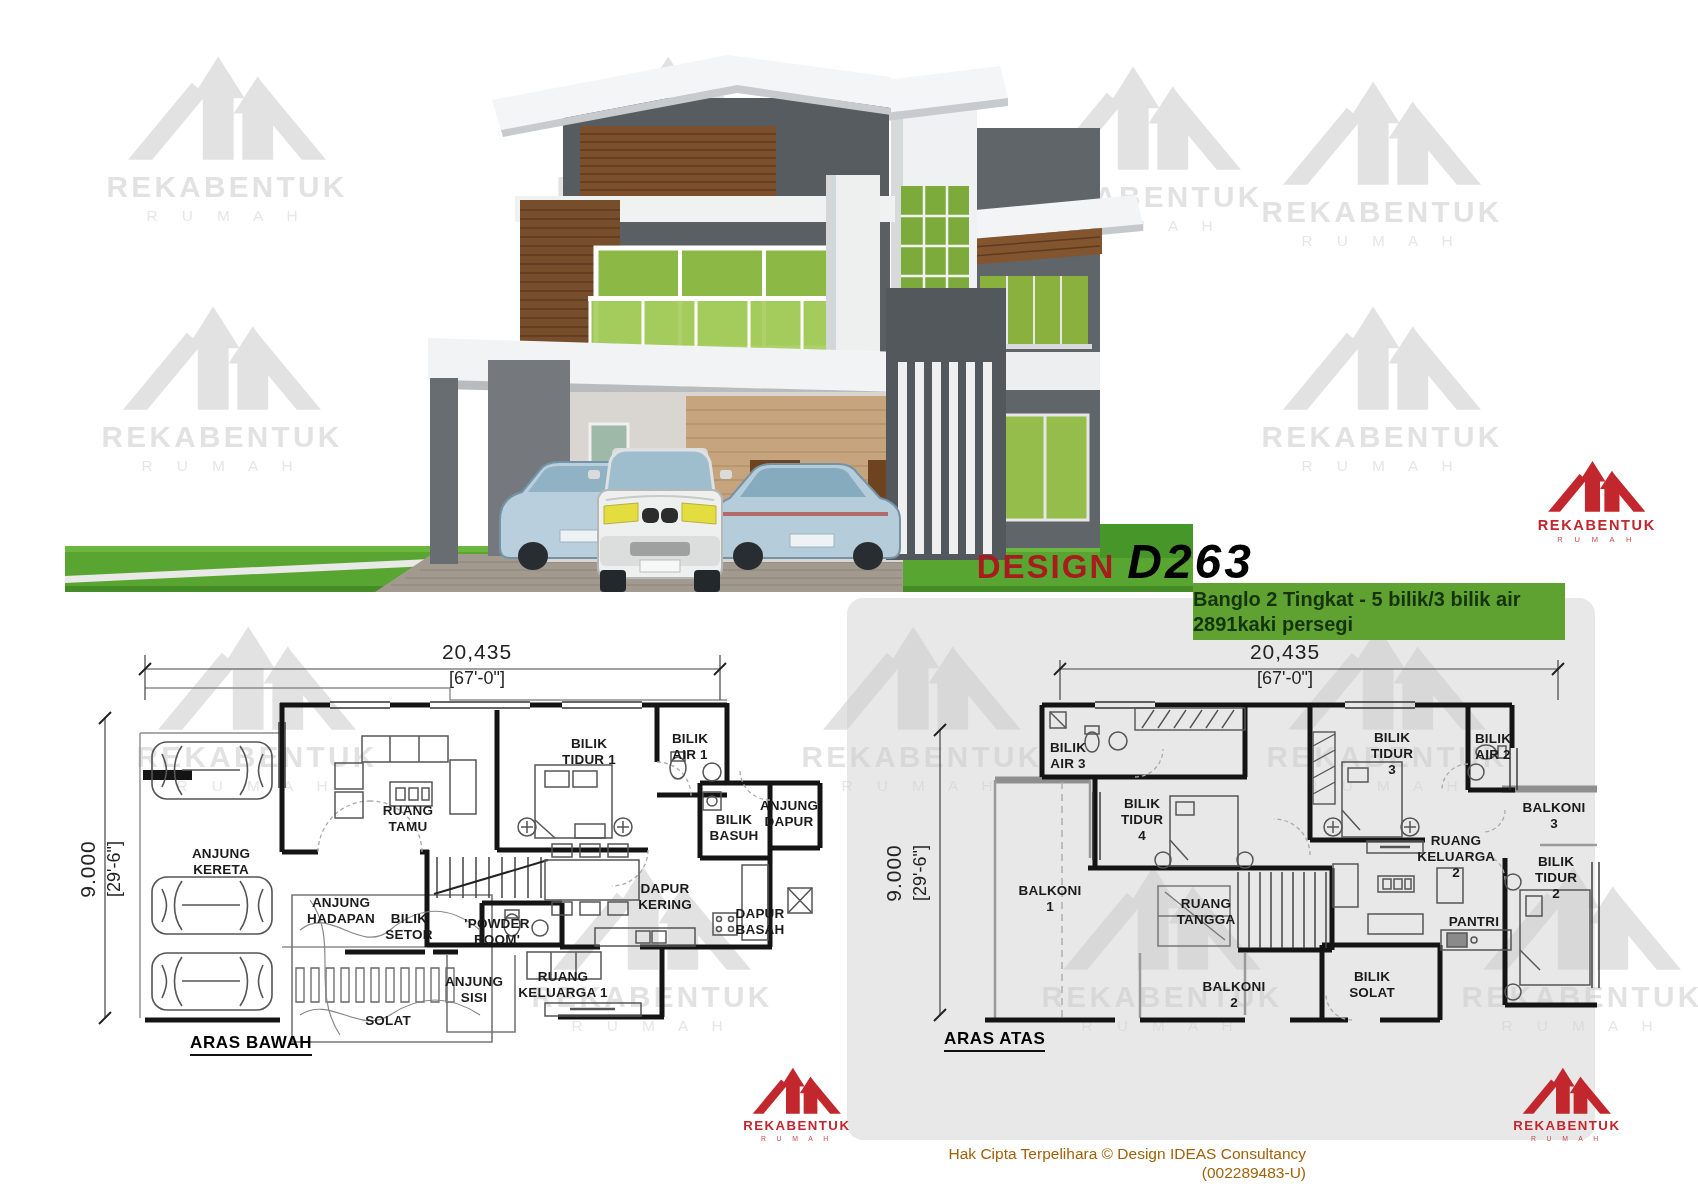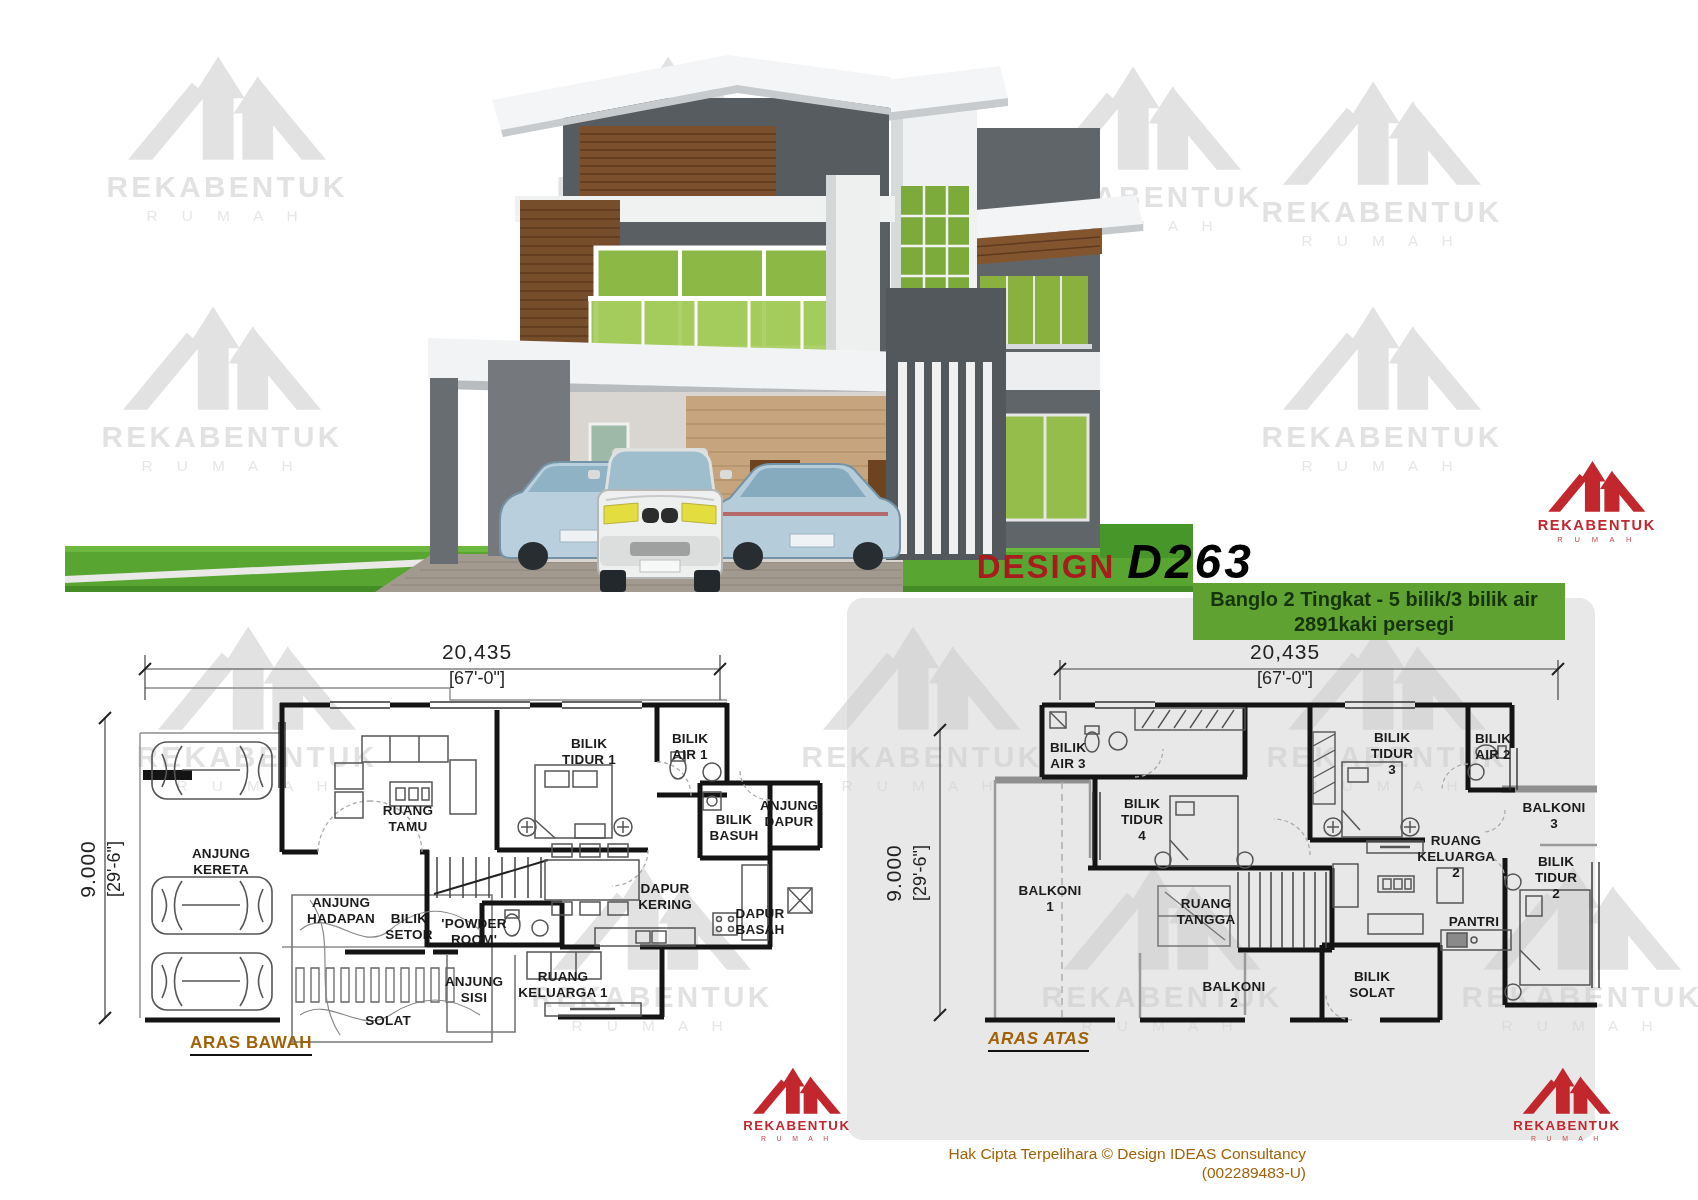--- a/index.html
+++ b/index.html
@@ -19,31 +19,31 @@
     white-space:pre-line;text-align:center;
     font-size:13.5px;font-weight:700;line-height:1.18;
     color:#1b1b1b;letter-spacing:.2px;
   }
   .dim{position:absolute;text-align:center;color:#222;line-height:1.35;}
   .dim .mm{font-size:21px;letter-spacing:1px;display:block;}
   .dim .ft{font-size:18px;display:block;}
   .hdim{width:140px;}
   .vdim{width:140px;height:46px;transform:rotate(-90deg);}
   .plan-title{
-    position:absolute;font-size:17px;font-weight:800;color:#a16207;
+    position:absolute;font-size:17px;font-weight:800;color:#000000;
     border-bottom:2.5px solid #111;padding-bottom:1px;letter-spacing:.6px;
   }
   #design-title{
     right:133px;top:534px;display:flex;align-items:baseline;gap:12px;
   }
   #design-title .lbl{font-size:33px;font-weight:800;color:#a81c1f;letter-spacing:2px;}
   #design-title .code{font-size:48px;font-weight:800;color:#000000;letter-spacing:3px;font-style:italic;}
   #banner{
     left:1193px;top:583px;width:372px;height:57px;background:#5fa231;
-    color:#15340d;text-align:center;padding:4px 10px 0 0;box-sizing:border-box;
+    color:#15340d;text-align:left;padding:4px 10px 0 0;box-sizing:border-box;
     font-weight:700;
   }
   #banner span{display:block;font-size:20px;line-height:25px;}
   #footer{
     right:81px;top:1144px;text-align:right;font-size:15.5px;color:#a16207;line-height:1.25;
   }
   .wm{color:#cfcfcf;opacity:.6;}
   .redlogo{color:#c2272d;}
 </style>
 </head>
@@ -373,21 +373,21 @@
   <div class="plan-title" style="left:190px;top:1033px;">ARAS BAWAH</div>
 
   <div class="dim hdim" style="left:1215px;top:638px;">
     <span class="mm">20,435</span>
     <span class="ft">[67'-0"]</span>
   </div>
   <div class="dim vdim" style="left:833px;top:850px;">
     <span class="mm">9.000</span>
     <span class="ft">[29'-6"]</span>
   </div>
-  <div class="plan-title" style="left:988px;top:1029px;font-style:italic;">ARAS ATAS</div>
+  <div class="plan-title" style="left:944px;top:1029px;">ARAS ATAS</div>
 
   <div>
       <div class="room-label" style="left: 221px; top: 862px;">ANJUNG
 KERETA</div>
       <div class="room-label" style="left: 408px; top: 819px;">RUANG
 TAMU</div>
       <div class="room-label" style="left: 589px; top: 752px;">BILIK
 TIDUR 1</div>
       <div class="room-label" style="left: 690px; top: 747px;">BILIK
 AIR 1</div>
@@ -396,21 +396,21 @@
       <div class="room-label" style="left: 789px; top: 814px;">ANJUNG
 DAPUR</div>
       <div class="room-label" style="left: 665px; top: 897px;">DAPUR
 KERING</div>
       <div class="room-label" style="left: 760px; top: 922px;">DAPUR
 BASAH</div>
       <div class="room-label" style="left: 341px; top: 911px;">ANJUNG
 HADAPAN</div>
       <div class="room-label" style="left: 409px; top: 927px;">BILIK
 SETOR</div>
-      <div class="room-label" style="left: 474px; top: 932px;">'POWDER
+      <div class="room-label" style="left: 497px; top: 932px;">'POWDER
 ROOM'</div>
       <div class="room-label" style="left: 474px; top: 990px;">ANJUNG
 SISI</div>
       <div class="room-label" style="left: 388px; top: 1021px;">SOLAT</div>
       <div class="room-label" style="left: 563px; top: 985px;">RUANG
 KELUARGA 1</div>
     </div>
   <div>
       <div class="room-label" style="left: 1068px; top: 756px;">BILIK
 AIR 3</div>

